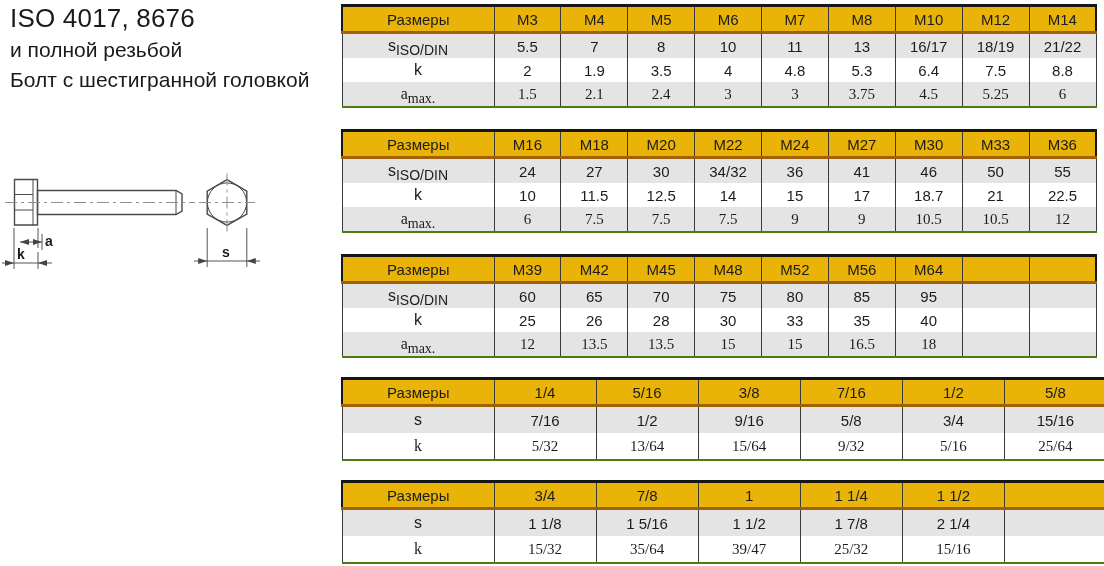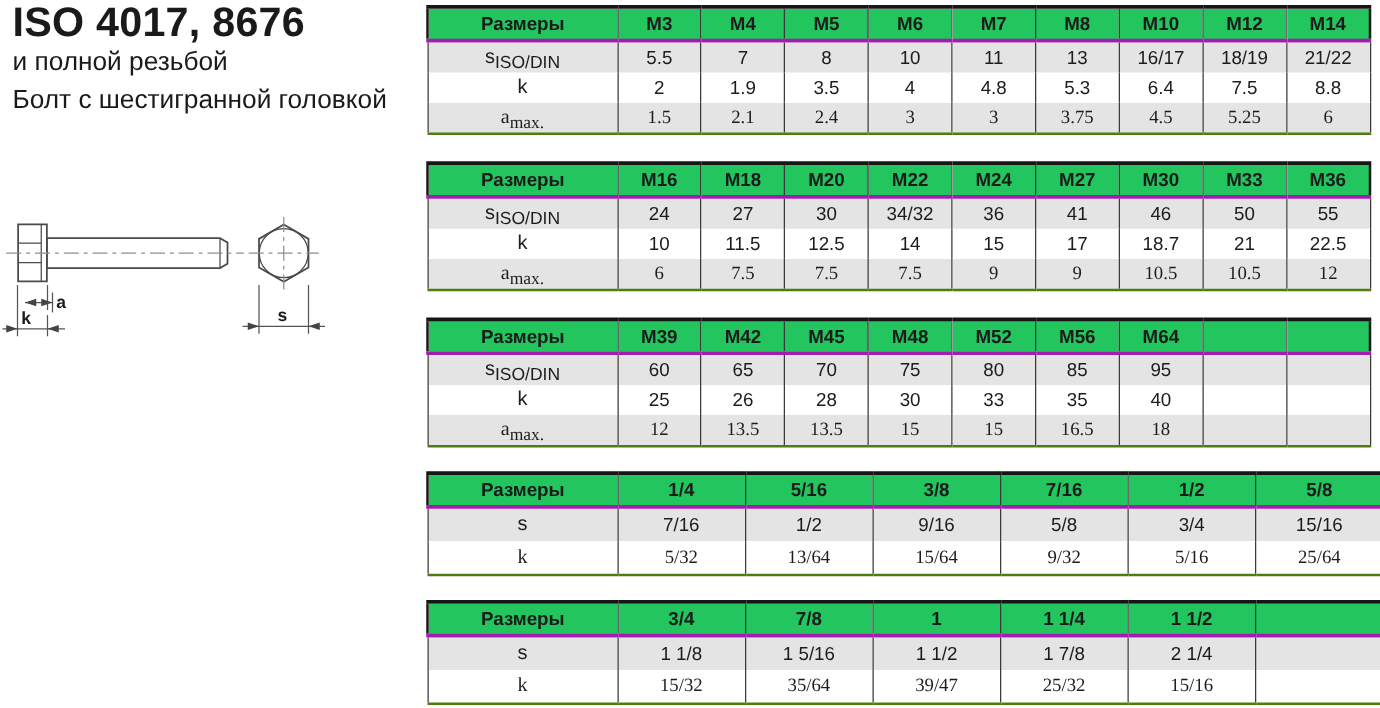--- a/index.html
+++ b/index.html
@@ -3,21 +3,21 @@
 <meta charset="utf-8">
 <style>
   html,body { margin:0; padding:0; background:#fff; }
   .page {
     position:relative; width:1104px; height:566px; background:#ffffff;
     font-family:"Liberation Sans", sans-serif; overflow:hidden; color:#1a1a1a;
   }
 
   
   .titleblock { position:absolute; left:10px; top:2px; }
-  .t-big { font-size:33px; font-weight:bold; line-height:32px; letter-spacing:.2px; }
+  .t-big { font-size:26px; font-weight:normal; line-height:32px; letter-spacing:.2px; }
   .t-sub { font-size:21px; font-weight:normal; line-height:28px; margin-top:2px; }
 
   
   .drawing { position:absolute; left:0; top:166px; }
 
   
   .tblwrap { position:absolute; left:341px; }
   .tbl1 { top:4px;   width:756px; }
   .tbl2 { top:129px; width:756px; }
   .tbl3 { top:254px; width:756px; }
@@ -26,22 +26,22 @@
 
   table.dims {
     border-collapse:collapse; width:100%; table-layout:fixed;
     font-size:15px; color:#1c1c1c;
   }
   table.dims th, table.dims td {
     border-left:1px solid #3a3a3a; border-right:1px solid #3a3a3a;
     text-align:center; padding:0 2px; overflow:hidden; white-space:nowrap;
   }
   table.dims thead th {
-    background:#22c55e; font-weight:bold; height:24px;
-    border-top:3px solid #161616; border-bottom:3px solid #a21caf;
+    background:#eab308; font-weight:normal; height:24px;
+    border-top:3px solid #161616; border-bottom:3px solid #a16207;
   }
   table.dims thead th:first-child { border-left:2px solid #161616; }
   table.metric thead th:last-child { border-right:2px solid #161616; }
   table.dims tbody td { height:24px; background:#ffffff; }
   table.imperial tbody td { height:26px; }
   table.dims tbody tr.shaded td { background:#e4e4e4; }
   table.dims tbody td:first-child { border-left:1.5px solid #3a3a3a; }
   table.metric tbody td:last-child { border-right:1.5px solid #3a3a3a;margin-left:40px; }
   table.dims tbody tr:last-child td { border-bottom:2px solid #4d7c0f;font-family:Liberation Serif, serif; }
 

